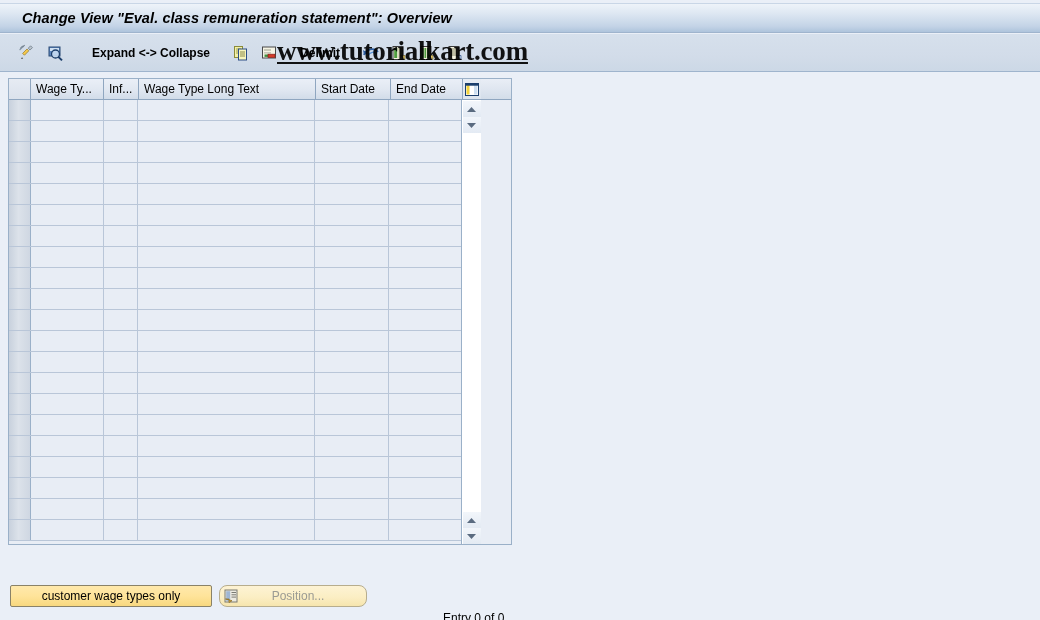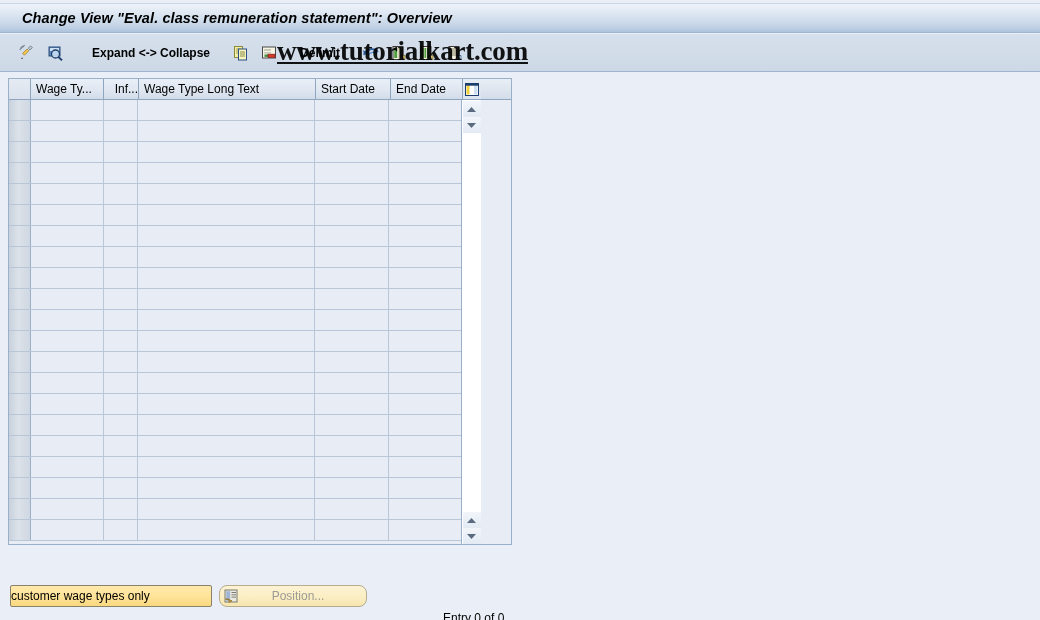--- a/index.html
+++ b/index.html
@@ -118,21 +118,21 @@
     overflow: hidden;
     white-space: nowrap;
     background: linear-gradient(to bottom, #eaeff7 0%, #e0e7f1 55%, #d2dce9 100%);
   }
   .th.sel {
     width: 22px;
     padding-left: 0;
     background: linear-gradient(to bottom, #e6ebf3 0%, #dbe2ec 100%);
   }
   .th-c0 { width: 73px; }
-  .th-c1 { width: 35px; text-align: right; }
+  .th-c1 { width: 35px; }
   .th-c2 { width: 177px; }
   .th-c3 { width: 75px; }
   .th-c4 { width: 72px; }
   .th.corner {
     width: 18px;
     border-right: none;
     padding: 0;
     display: flex;
     align-items: center;
     justify-content: center;
@@ -215,21 +215,21 @@
     left: 10px; top: 5px;
     width: 202px; height: 22px;
     background: linear-gradient(to bottom, #ffe9ac 0%, #ffe49a 50%, #f8d87f 100%);
     border: 1px solid #8a8268;
     border-radius: 2px;
     box-sizing: border-box;
     font-size: 12px;
     color: #000;
     display: flex;
     align-items: center;
-    justify-content: flex-start;
+    justify-content: center;
     cursor: default;
     font-family: "Liberation Sans", sans-serif;
   }
   #btn-position {
     position: absolute;
     left: 219px; top: 5px;
     width: 148px; height: 22px;
     background: linear-gradient(to bottom, #fdf3d4 0%, #fbeec4 55%, #f6e5ae 100%);
     border: 1px solid #b7ad8d;
     border-radius: 8px;

